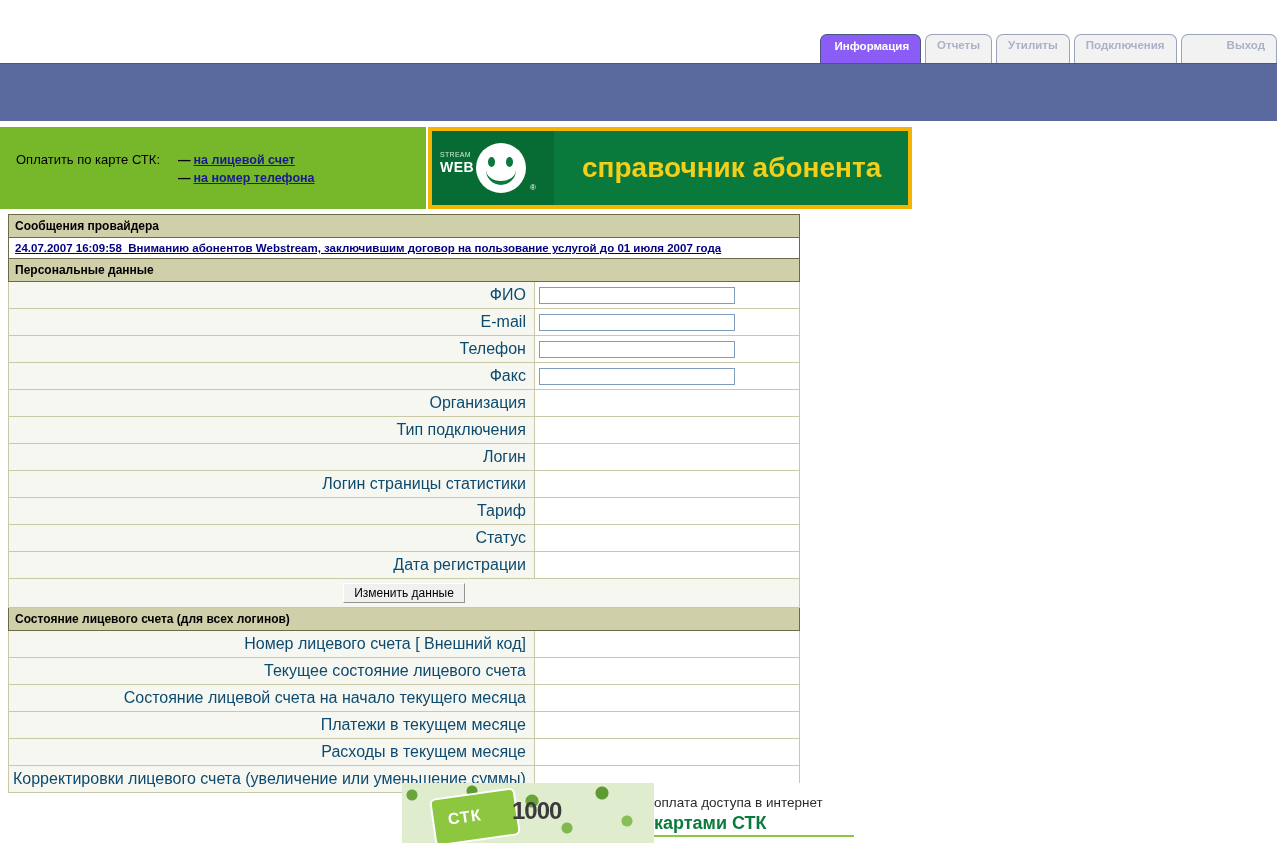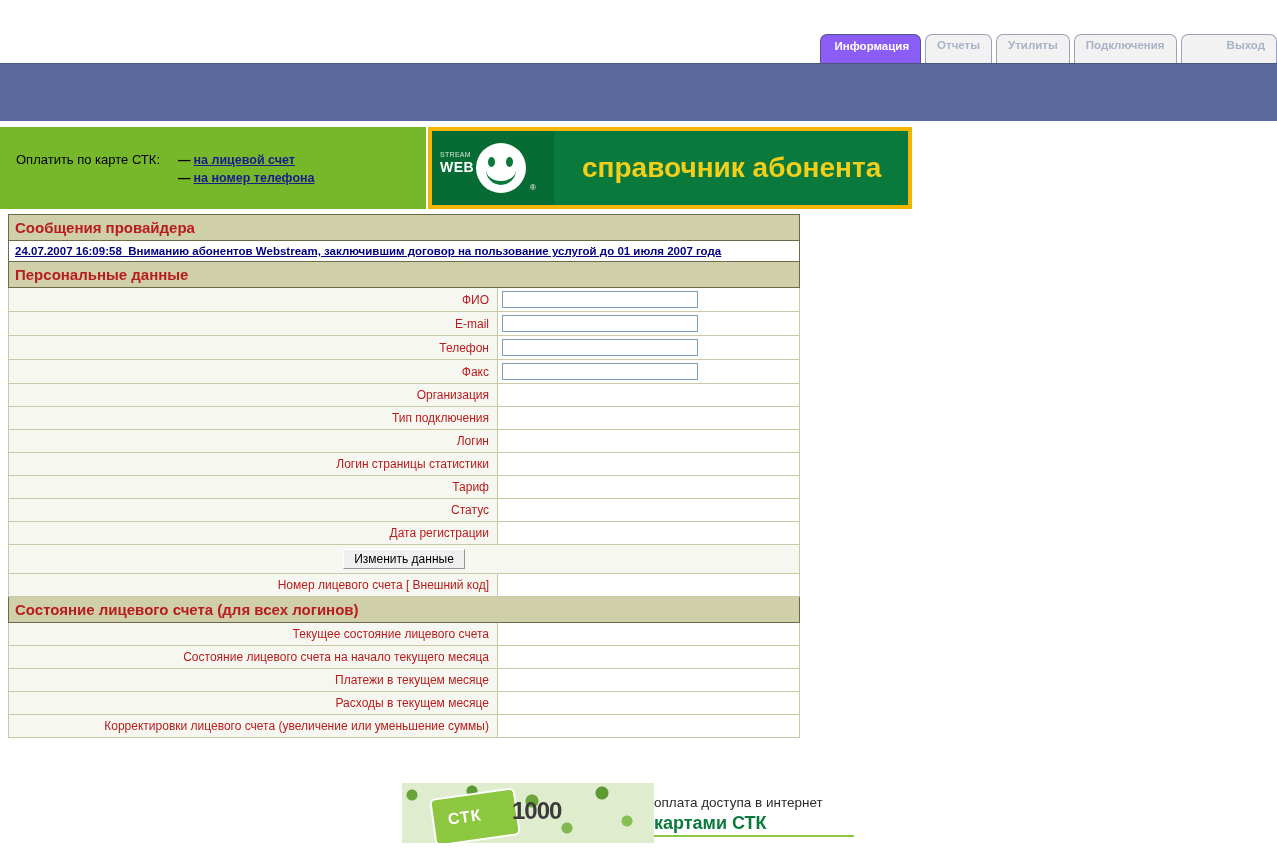--- a/index.html
+++ b/index.html
@@ -208,44 +208,44 @@
     font-size: 12px;
     background: #ffffff;
   }
   .maintable td {
     border: 1px solid #c9c9a8;
     padding: 0;
   }
   .section-head {
     background: #cfcfa9;
     font-weight: bold;
-    font-size: 15px;
-    color: #b91c1c;
+    font-size: 12px;
+    color: #000000;
     padding: 4px 6px !important;
     border: 1px solid #6b6b4a !important;
     margin-left: 7px;
   }
   .notice-row td {
     background: #ffffff;
     padding: 3px 6px !important;
     border: 1px solid #6b6b4a !important;
   }
   .notice-row a {
     color: #000080;
     font-weight: bold;
     font-size: 11.5px;
     text-decoration: underline;
   }
   .lbl {
     width: 476px;
     text-align: right;
     padding: 4px 8px 4px 4px !important;
     background: #f7f7f2;
-    color: #b91c1c;
-    font-size: 12px;
+    color: #0c4a6e;
+    font-size: 16px;
     white-space: nowrap;
   }
   .val {
     background: #ffffff;
     padding: 3px 4px !important;
   }
   .val input[type="text"] {
     width: 196px;
     height: 17px;
     font-size: 12px;
@@ -472,33 +472,33 @@
       <td class="val">&nbsp;</td>
     </tr>
 
     <tr class="btn-row">
       <td colspan="2">
         <button class="btn">Изменить данные</button>
       </td>
     </tr>
 
     <tr>
+      <td class="section-head" colspan="2">Состояние лицевого счета (для всех логинов)</td>
+    </tr>
+
+    <tr>
       <td class="lbl">Номер лицевого счета   [ Внешний код]</td>
       <td class="val">&nbsp;</td>
     </tr>
-
-    <tr>
-      <td class="section-head" colspan="2">Состояние лицевого счета (для всех логинов)</td>
-    </tr>
     <tr>
       <td class="lbl">Текущее состояние лицевого счета</td>
       <td class="val">&nbsp;</td>
     </tr>
     <tr>
-      <td class="lbl">Состояние лицевого счета на начало текущего месяца</td>
+      <td class="lbl">Состояние лицевой счета на начало текущего месяца</td>
       <td class="val">&nbsp;</td>
     </tr>
     <tr>
       <td class="lbl">Платежи в текущем месяце</td>
       <td class="val">&nbsp;</td>
     </tr>
     <tr>
       <td class="lbl">Расходы в текущем месяце</td>
       <td class="val">&nbsp;</td>
     </tr>

